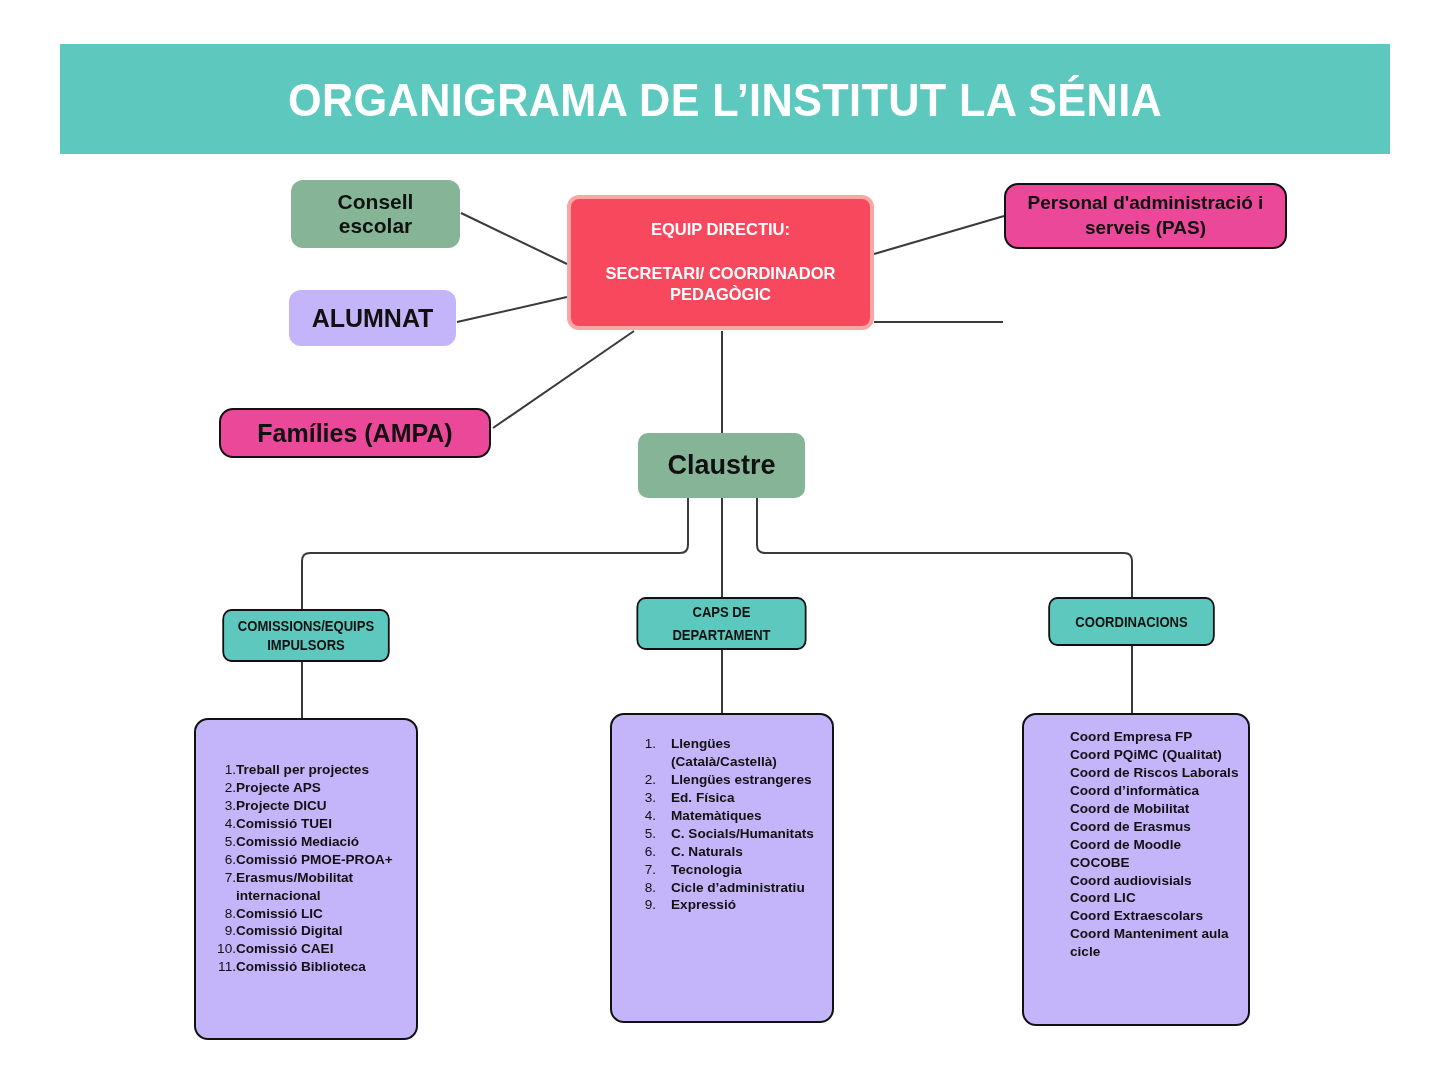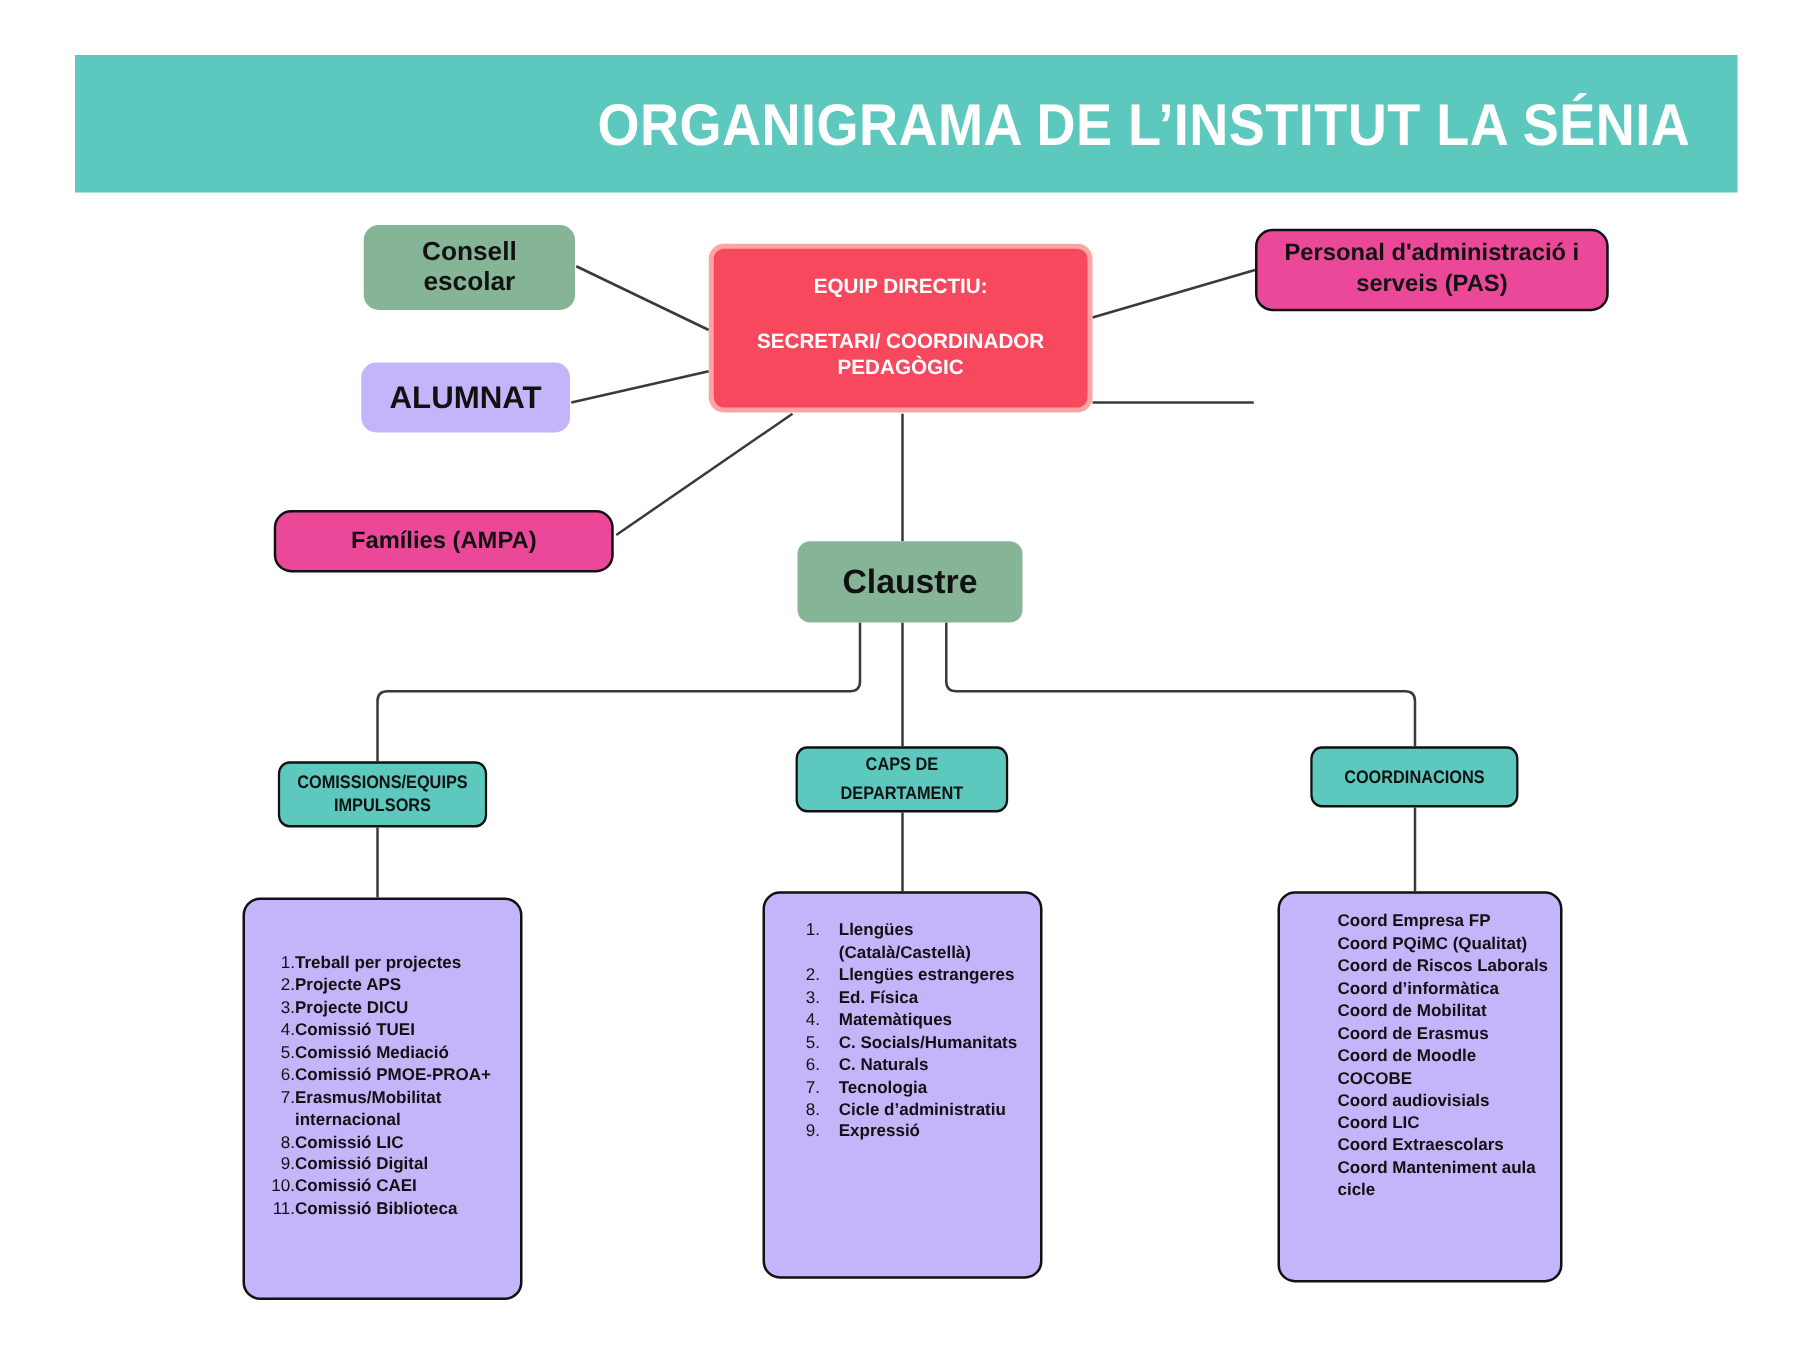--- a/index.html
+++ b/index.html
@@ -14,21 +14,21 @@
   #stage{position:absolute;left:0;top:0;width:1440px;height:1080px;}
 
   
   #wires{position:absolute;left:0;top:0;width:1440px;height:1080px;z-index:1;}
   #wires line, #wires path{stroke:#3a3a3a;stroke-width:2;fill:none;}
 
   
   .banner{
     position:absolute;left:60px;top:44px;width:1330px;height:110px;
     background:#5cc8be;z-index:2;
-    display:flex;align-items:center;justify-content:flex-end;
+    display:flex;align-items:center;justify-content:center;
   }
   .banner h1{
     margin:0;color:#ffffff;
     font-family:"Liberation Sans Narrow","Liberation Sans",sans-serif;
     font-weight:700;font-size:47px;letter-spacing:.4px;
     transform:scaleX(.92);transform-origin:center;
     white-space:nowrap;
   }
 
   
@@ -48,25 +48,25 @@
   .red{background:#f8485e;border:4px solid #fca5a5;color:#ffffff;}
 
   .narrow{
     font-family:"Liberation Sans Narrow","Liberation Sans",sans-serif;
     transform:scaleX(.9);
   }
 
   
   #n-consell{left:291px;top:180px;width:169px;height:68px;font-size:21px;line-height:1.12;border-radius:12px;}
   #n-alumnat{left:289px;top:290px;width:167px;height:56px;font-size:25px;border-radius:12px;}
-  #n-ampa{left:219px;top:408px;width:272px;height:50px;font-size:19px;border-radius:14px;}
+  #n-ampa{left:219px;top:408px;width:272px;height:50px;font-size:25px;border-radius:14px;}
   #n-equip{left:567px;top:195px;width:307px;height:135px;font-size:16.5px;line-height:1.33;border-radius:12px;}
   #n-pas{left:1004px;top:183px;width:283px;height:66px;font-size:19px;line-height:1.3;border-radius:14px;}
   #n-pae{left:1003px;top:288px;width:188px;height:66px;font-size:15px;line-height:1.35;border-radius:8px;}
-  #n-claustre{left:638px;top:433px;width:180px;height:65px;font-size:27px;border-radius:10px;}
+  #n-claustre{left:638px;top:433px;width:167px;height:65px;font-size:27px;border-radius:10px;}
 
   #n-comissions{left:213px;top:609px;width:186px;height:53px;font-size:14.5px;line-height:1.3;border-radius:10px;}
   #n-caps{left:627px;top:597px;width:189px;height:53px;font-size:14.5px;line-height:1.55;border-radius:10px;}
   #n-coord{left:1039px;top:597px;width:185px;height:49px;font-size:14.5px;border-radius:10px;}
 
   
   .panel{
     position:absolute;z-index:3;box-sizing:border-box;
     background:#c4b5fb;border:2px solid #111111;border-radius:14px;
     color:#111111;

